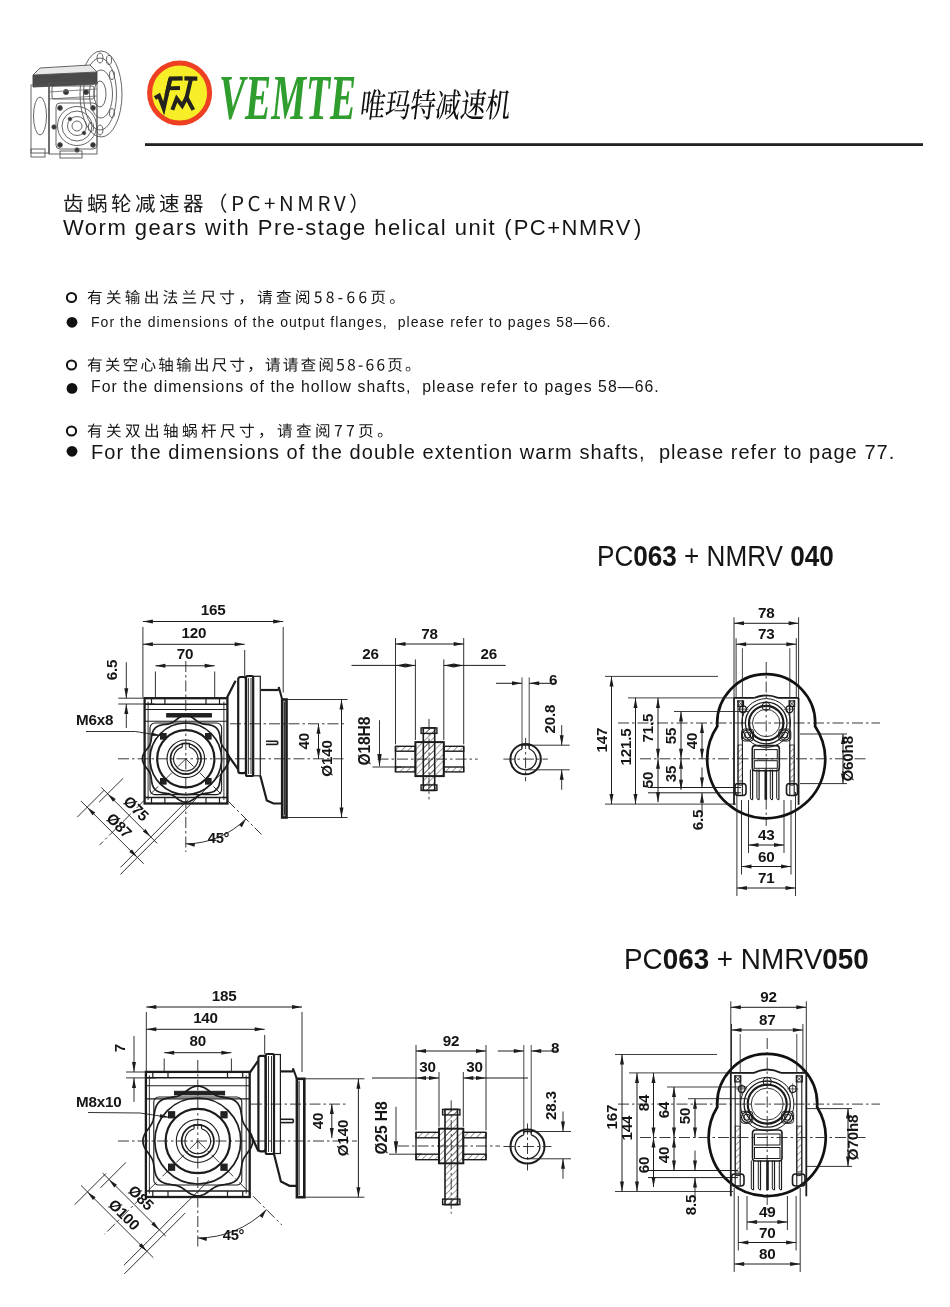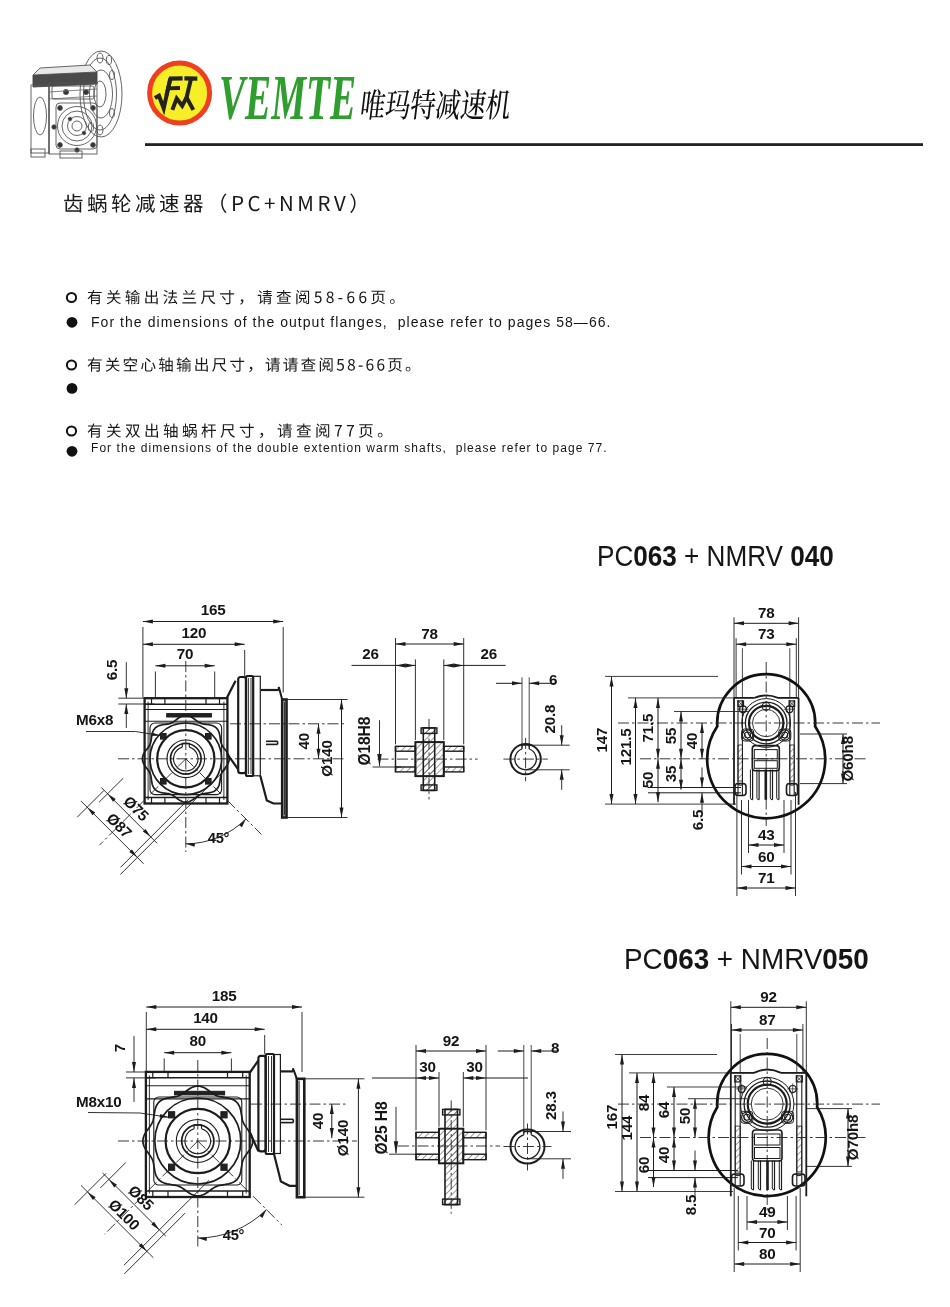--- a/index.html
+++ b/index.html
@@ -1,20 +1,22 @@
 <!DOCTYPE html>
 <html><head><meta charset="utf-8"><style>
 html,body{margin:0;padding:0;background:#fff;}
 #pg{position:relative;width:950px;height:1307px;background:#fff;overflow:hidden;
  font-family:"Liberation Sans",sans-serif;color:#151515;}
 .t{position:absolute;white-space:nowrap;}
 </style></head><body>
 <div id="pg">
+<div class="t" style="left:63px;top:214.5px;font-size:22px;letter-spacing:1.5px">Worm gears with Pre-stage helical unit<span style="letter-spacing:2px">&nbsp;(</span>PC+NMRV<span style="margin-left:2px">)</span></div>
 <div class="t" style="left:91px;top:313.5px;font-size:14px;letter-spacing:1.05px">For the dimensions of the output flanges,&nbsp; please refer to pages 58—66.</div>
-<div class="t" style="left:91px;top:441px;font-size:12px;letter-spacing:1.05px">For the dimensions of the double extention warm shafts,&nbsp; please refer to page 77.</div>
+<div class="t" style="left:91px;top:377.5px;font-size:15.8px;letter-spacing:1.05px">For the dimensions of the hollow shafts,&nbsp; please refer to pages 58—66.</div>
+<div class="t" style="left:91px;top:441px;font-size:20px;letter-spacing:1.05px">For the dimensions of the double extention warm shafts,&nbsp; please refer to page 77.</div>
 <div class="t" style="left:597px;top:540px;font-size:29px;letter-spacing:0;transform:scaleX(.9);transform-origin:0 0">PC<b>063</b> + NMRV <b>040</b></div>
 <div class="t" style="left:624px;top:943px;font-size:29px;letter-spacing:0;transform:scaleX(.96);transform-origin:0 0">PC<b>063</b> + NMRV<b>050</b></div>
 <svg width="950" height="1307" style="position:absolute;left:0;top:0" font-family="Liberation Sans, sans-serif">
 <defs>
         <pattern id="hat" width="4.6" height="4.6" patternUnits="userSpaceOnUse" patternTransform="rotate(45)">
           <line x1="0" y1="0" x2="0" y2="4.6" stroke="#2a2a2a" stroke-width="0.9"></line>
         </pattern>
       </defs>
 <g stroke="#555" stroke-width="0.9" fill="none">
         <ellipse cx="101" cy="94" rx="21" ry="43"></ellipse>

